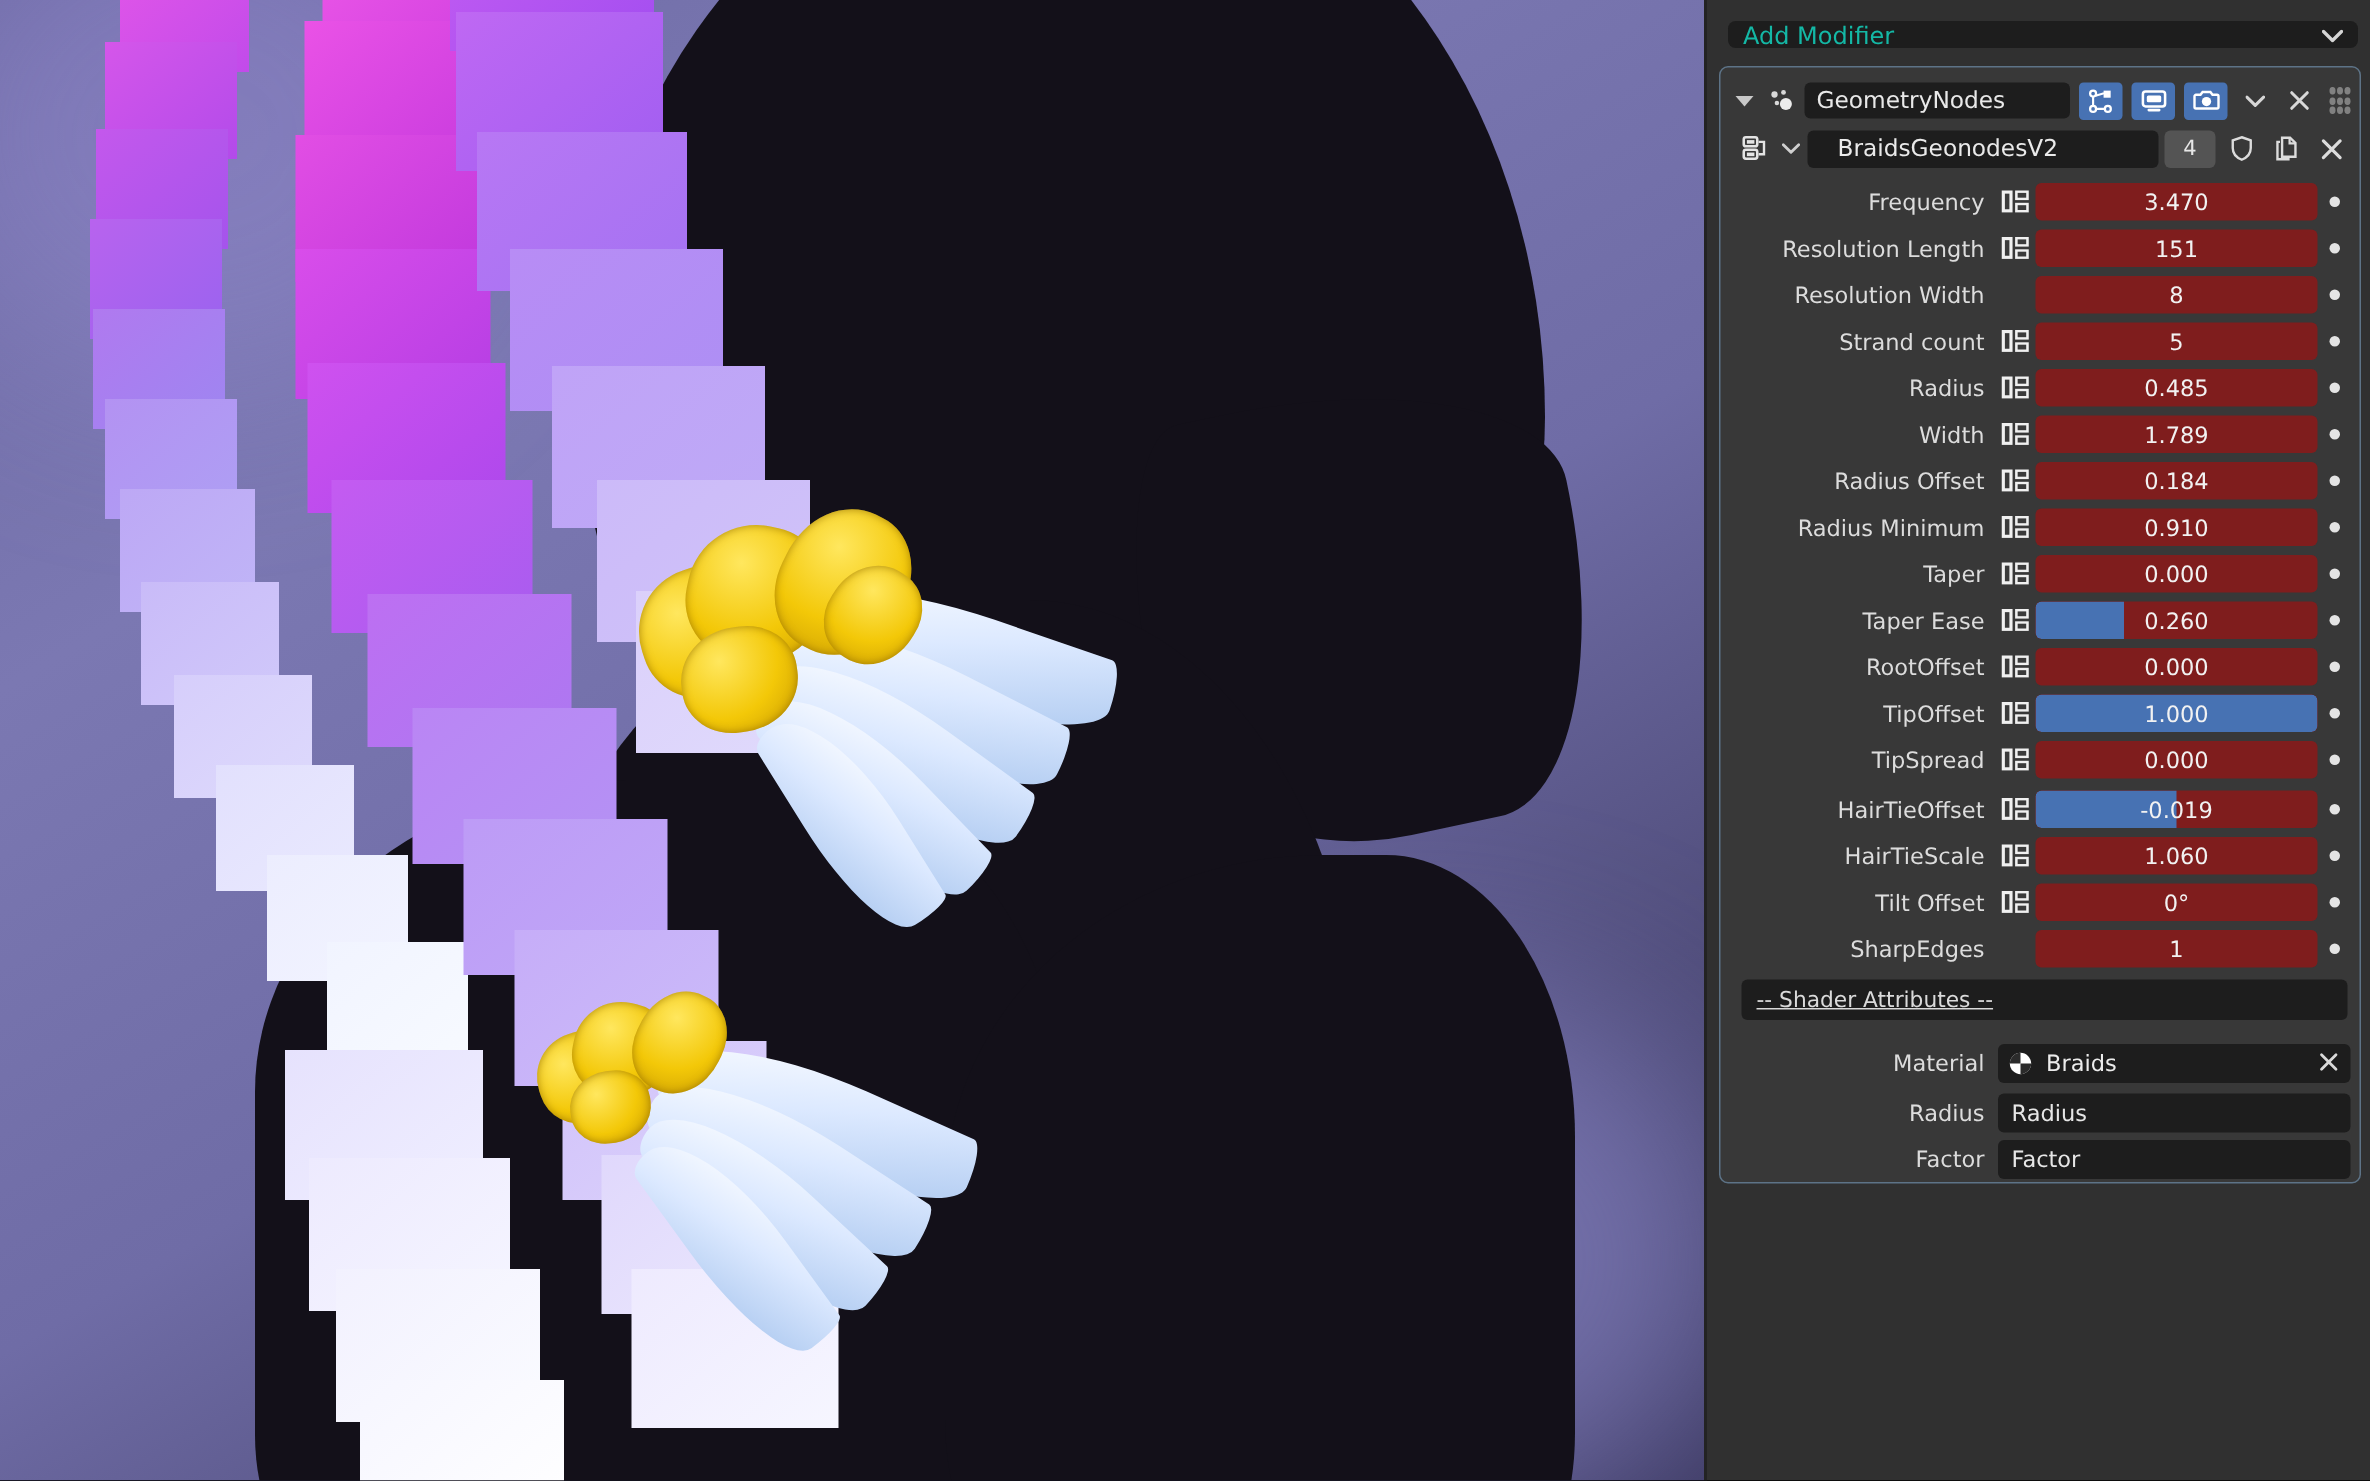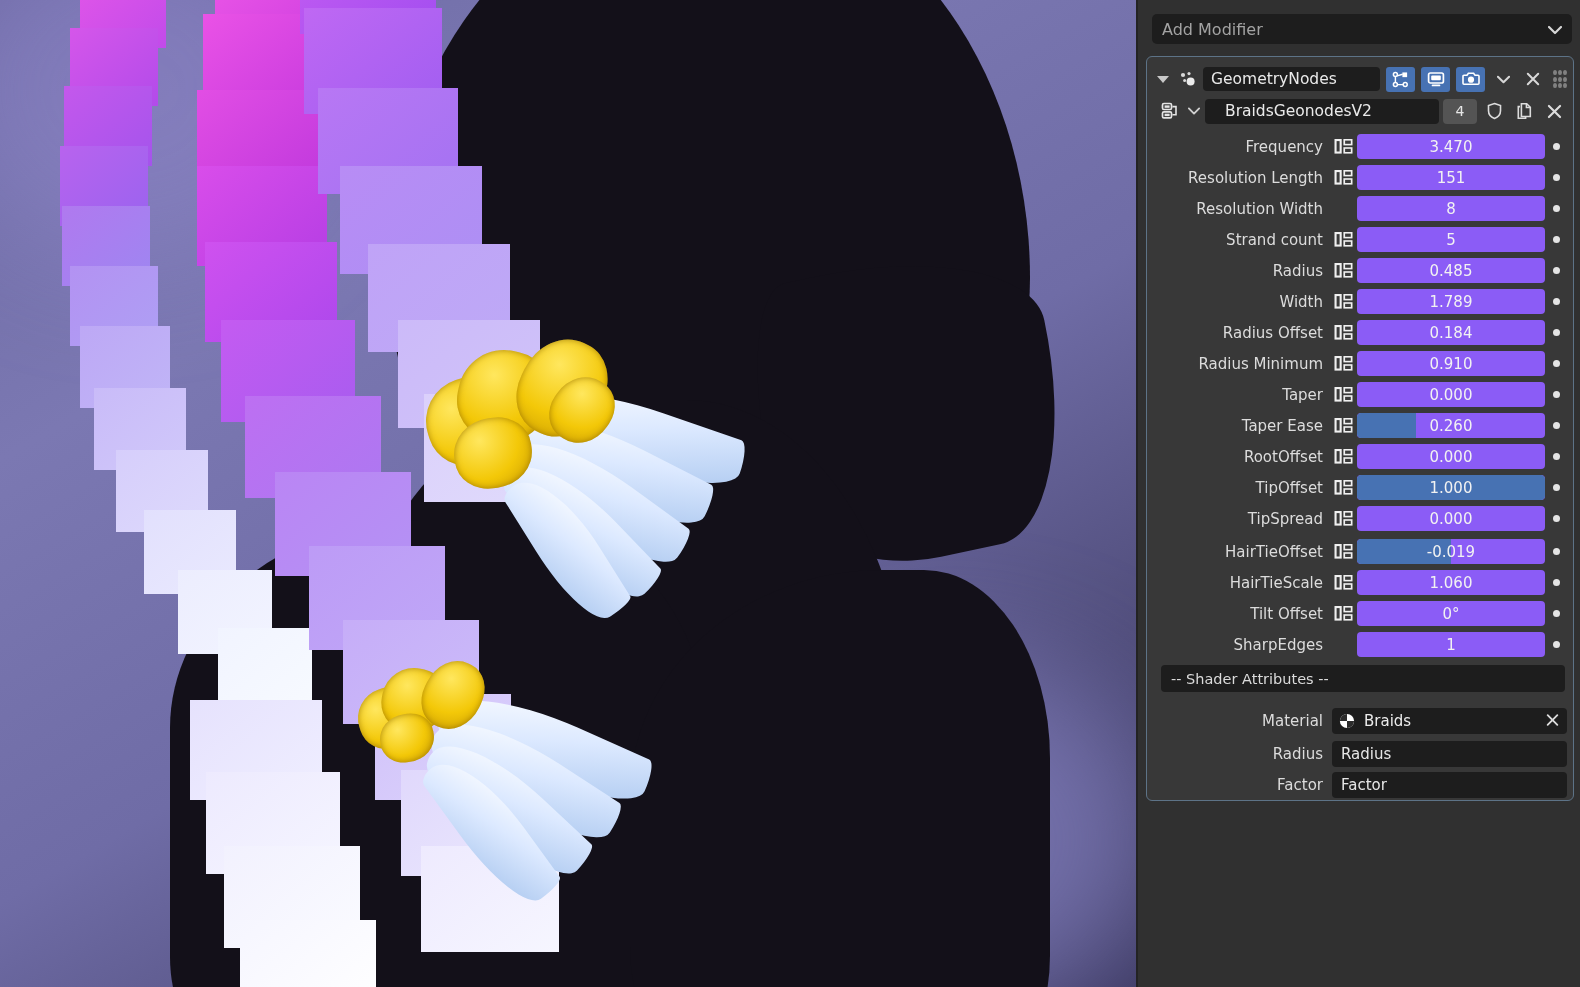--- a/index.html
+++ b/index.html
@@ -29,22 +29,22 @@
             background:radial-gradient(circle at 35% 30%,#ffe75e,#f3c808 55%,#c99c02 100%);
             box-shadow:inset 0 0 6px rgba(120,85,0,.6);}
 
   
   #panel{position:absolute;left:1136px;top:0;width:444px;height:987px;
          background:#303030;border-left:2px solid #232323;
          box-sizing:border-box;overflow:hidden;}
   #panel-inner{position:absolute;left:0;top:0;width:444px;}
 
   .addmod-wrap{padding:14px 10px 8px 14px;}
-  .addmod{height:30px;background:#1d1d1d;border-radius:5px;display:flex;align-items:center;
-          padding:0 10px;color:#a3a3a3;font-size:16px;position:relative;cursor:pointer;}
+  .addmod{height:18px;background:#1d1d1d;border-radius:5px;display:flex;align-items:center;
+          padding:0 10px;color:#14b8a6;font-size:16px;position:relative;cursor:pointer;}
   .addmod .chev{position:absolute;right:10px;top:50%;transform:translateY(-50%);}
 
   .mod-card{margin:4px 8px 0 8px;border:1px solid #5d7387;border-radius:6px;
             background:#383838;padding:6px 0 0 0;box-sizing:border-box;}
 
   .mod-header{display:flex;align-items:center;height:32px;padding:0 6px 0 10px;gap:6px;}
   .disc-tri{width:0;height:0;border-left:6px solid transparent;border-right:6px solid transparent;
             border-top:7px solid #c8c8c8;cursor:pointer;margin-right:2px;}
   .mod-type-icon{width:20px;height:20px;position:relative;flex:0 0 20px;}
   .mod-name-field{flex:1;height:24px;background:#1d1d1d;border-radius:4px;display:flex;align-items:center;
@@ -68,36 +68,36 @@
             justify-content:center;color:#e7e7e7;font-size:14px;cursor:pointer;}
   .ng-btn{width:26px;height:25px;display:flex;align-items:center;justify-content:center;color:#d8d8d8;
           cursor:pointer;}
 
   .props{padding:2px 0 0 0;}
   .prow{display:flex;align-items:center;height:31px;padding:0 6px 0 8px;gap:0;}
   .plabel{width:168px;text-align:right;color:#dcdcdc;font-size:15px;padding-right:9px;
           white-space:nowrap;overflow:hidden;}
   .inputicon{width:22px;height:19px;flex:0 0 22px;margin-right:3px;display:flex;align-items:center;
              justify-content:center;cursor:pointer;}
-  .valfield{flex:1;height:25px;border-radius:4px;background:#8b5cf6;position:relative;overflow:hidden;
+  .valfield{flex:1;height:25px;border-radius:4px;background:#7f1d1d;position:relative;overflow:hidden;
             display:flex;align-items:center;justify-content:center;cursor:ew-resize;}
   .valfield.wide{margin-left:25px;}
   .valfill{position:absolute;left:0;top:0;bottom:0;background:#4772b3;border-radius:4px 0 0 4px;}
   .valtext{position:relative;color:#f2f2f2;font-size:15px;z-index:2;}
   .deco{width:22px;flex:0 0 22px;display:flex;align-items:center;justify-content:center;cursor:pointer;}
   .deco i{width:7px;height:7px;border-radius:50%;background:#e4e4e4;display:block;}
 
   .idfield{flex:1;height:26px;border-radius:4px;background:#1d1d1d;display:flex;align-items:center;
            padding:0 6px;gap:8px;position:relative;cursor:pointer;}
   .idfield .idname{color:#ececec;font-size:15px;}
   .idfield .idx{position:absolute;right:8px;top:50%;transform:translateY(-50%);color:#d9d9d9;font-size:16px;cursor:pointer;}
   .textfield{flex:1;height:26px;border-radius:4px;background:#1d1d1d;display:flex;align-items:center;
              padding:0 9px;color:#e6e6e6;font-size:15px;cursor:text;}
   .section-bar{margin:5px 8px 4px 14px;height:27px;background:#1d1d1d;border-radius:4px;
-               display:flex;align-items:center;padding:0 10px;color:#dadada;font-size:14.5px;cursor:pointer;}
+               display:flex;align-items:center;padding:0 10px;color:#dadada;font-size:14.5px;cursor:pointer;text-decoration:underline;}
   .spacer{height:9px;}
 </style>
 </head>
 <body>
 
 <div id="app">
 
   <div id="viewport">
 
     <div class="vp-glow" style="left:740px;top:660px;width:420px;height:360px;background:rgba(150,145,215,.55);"></div>

